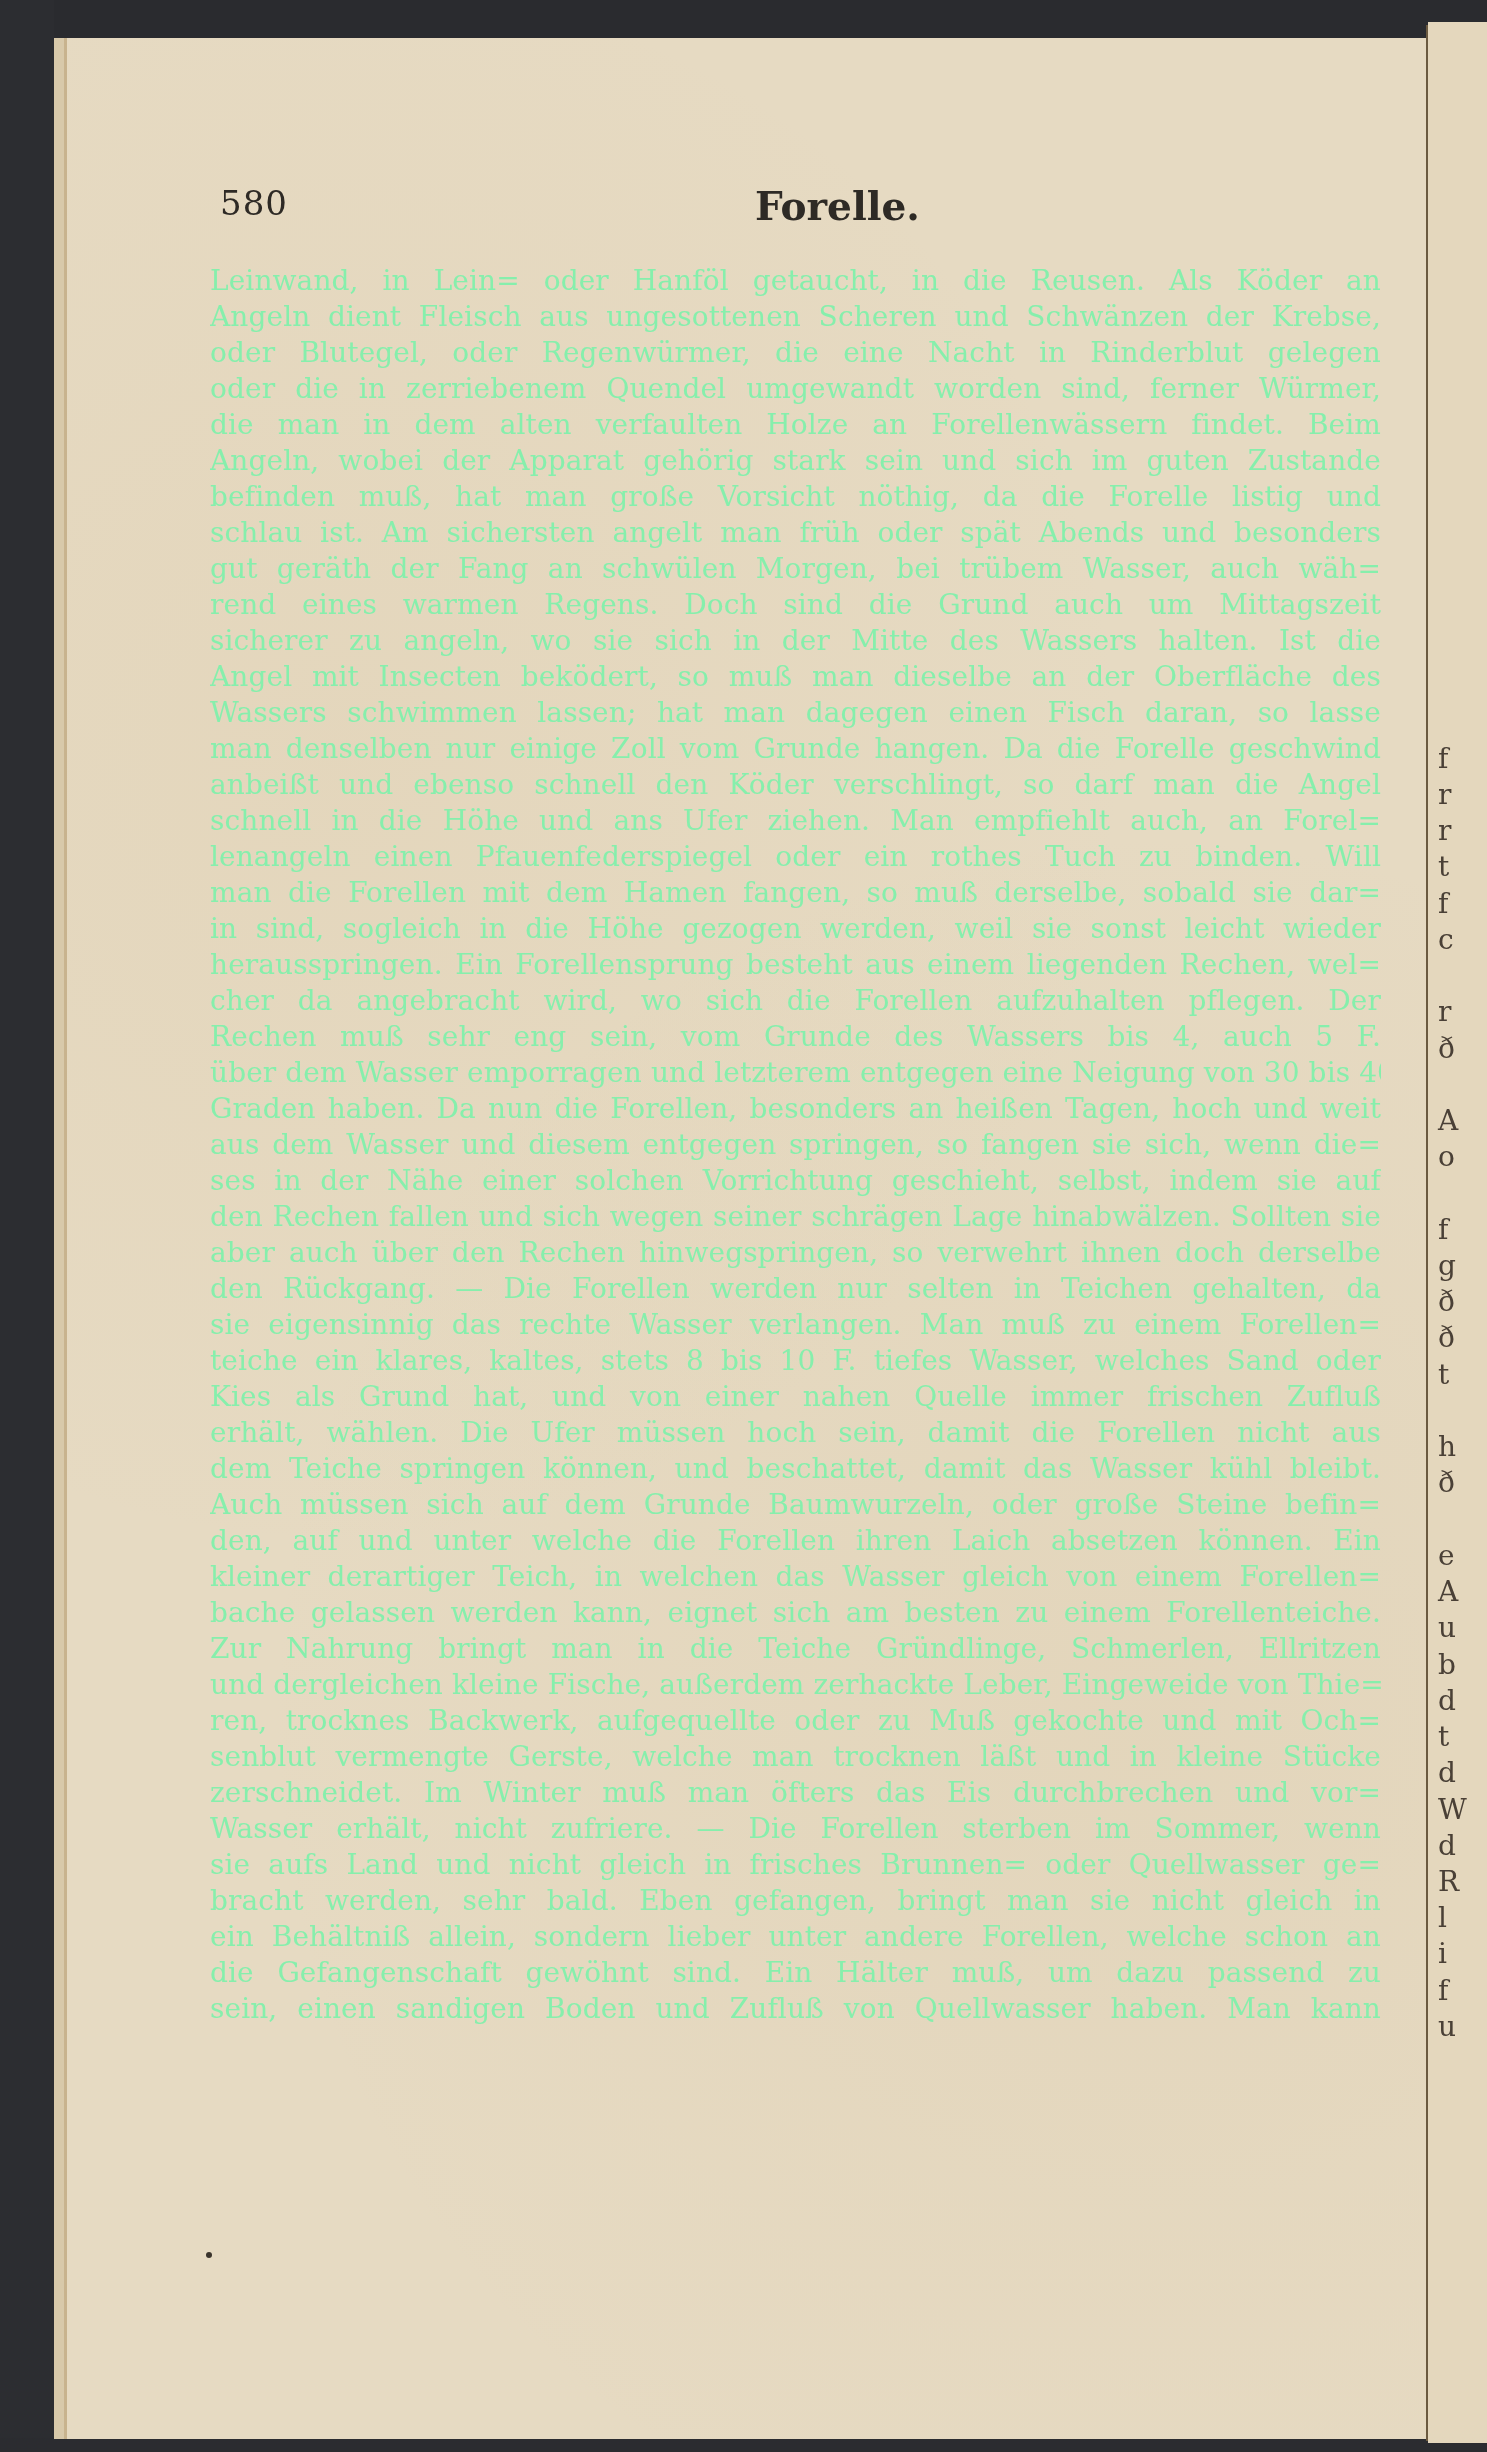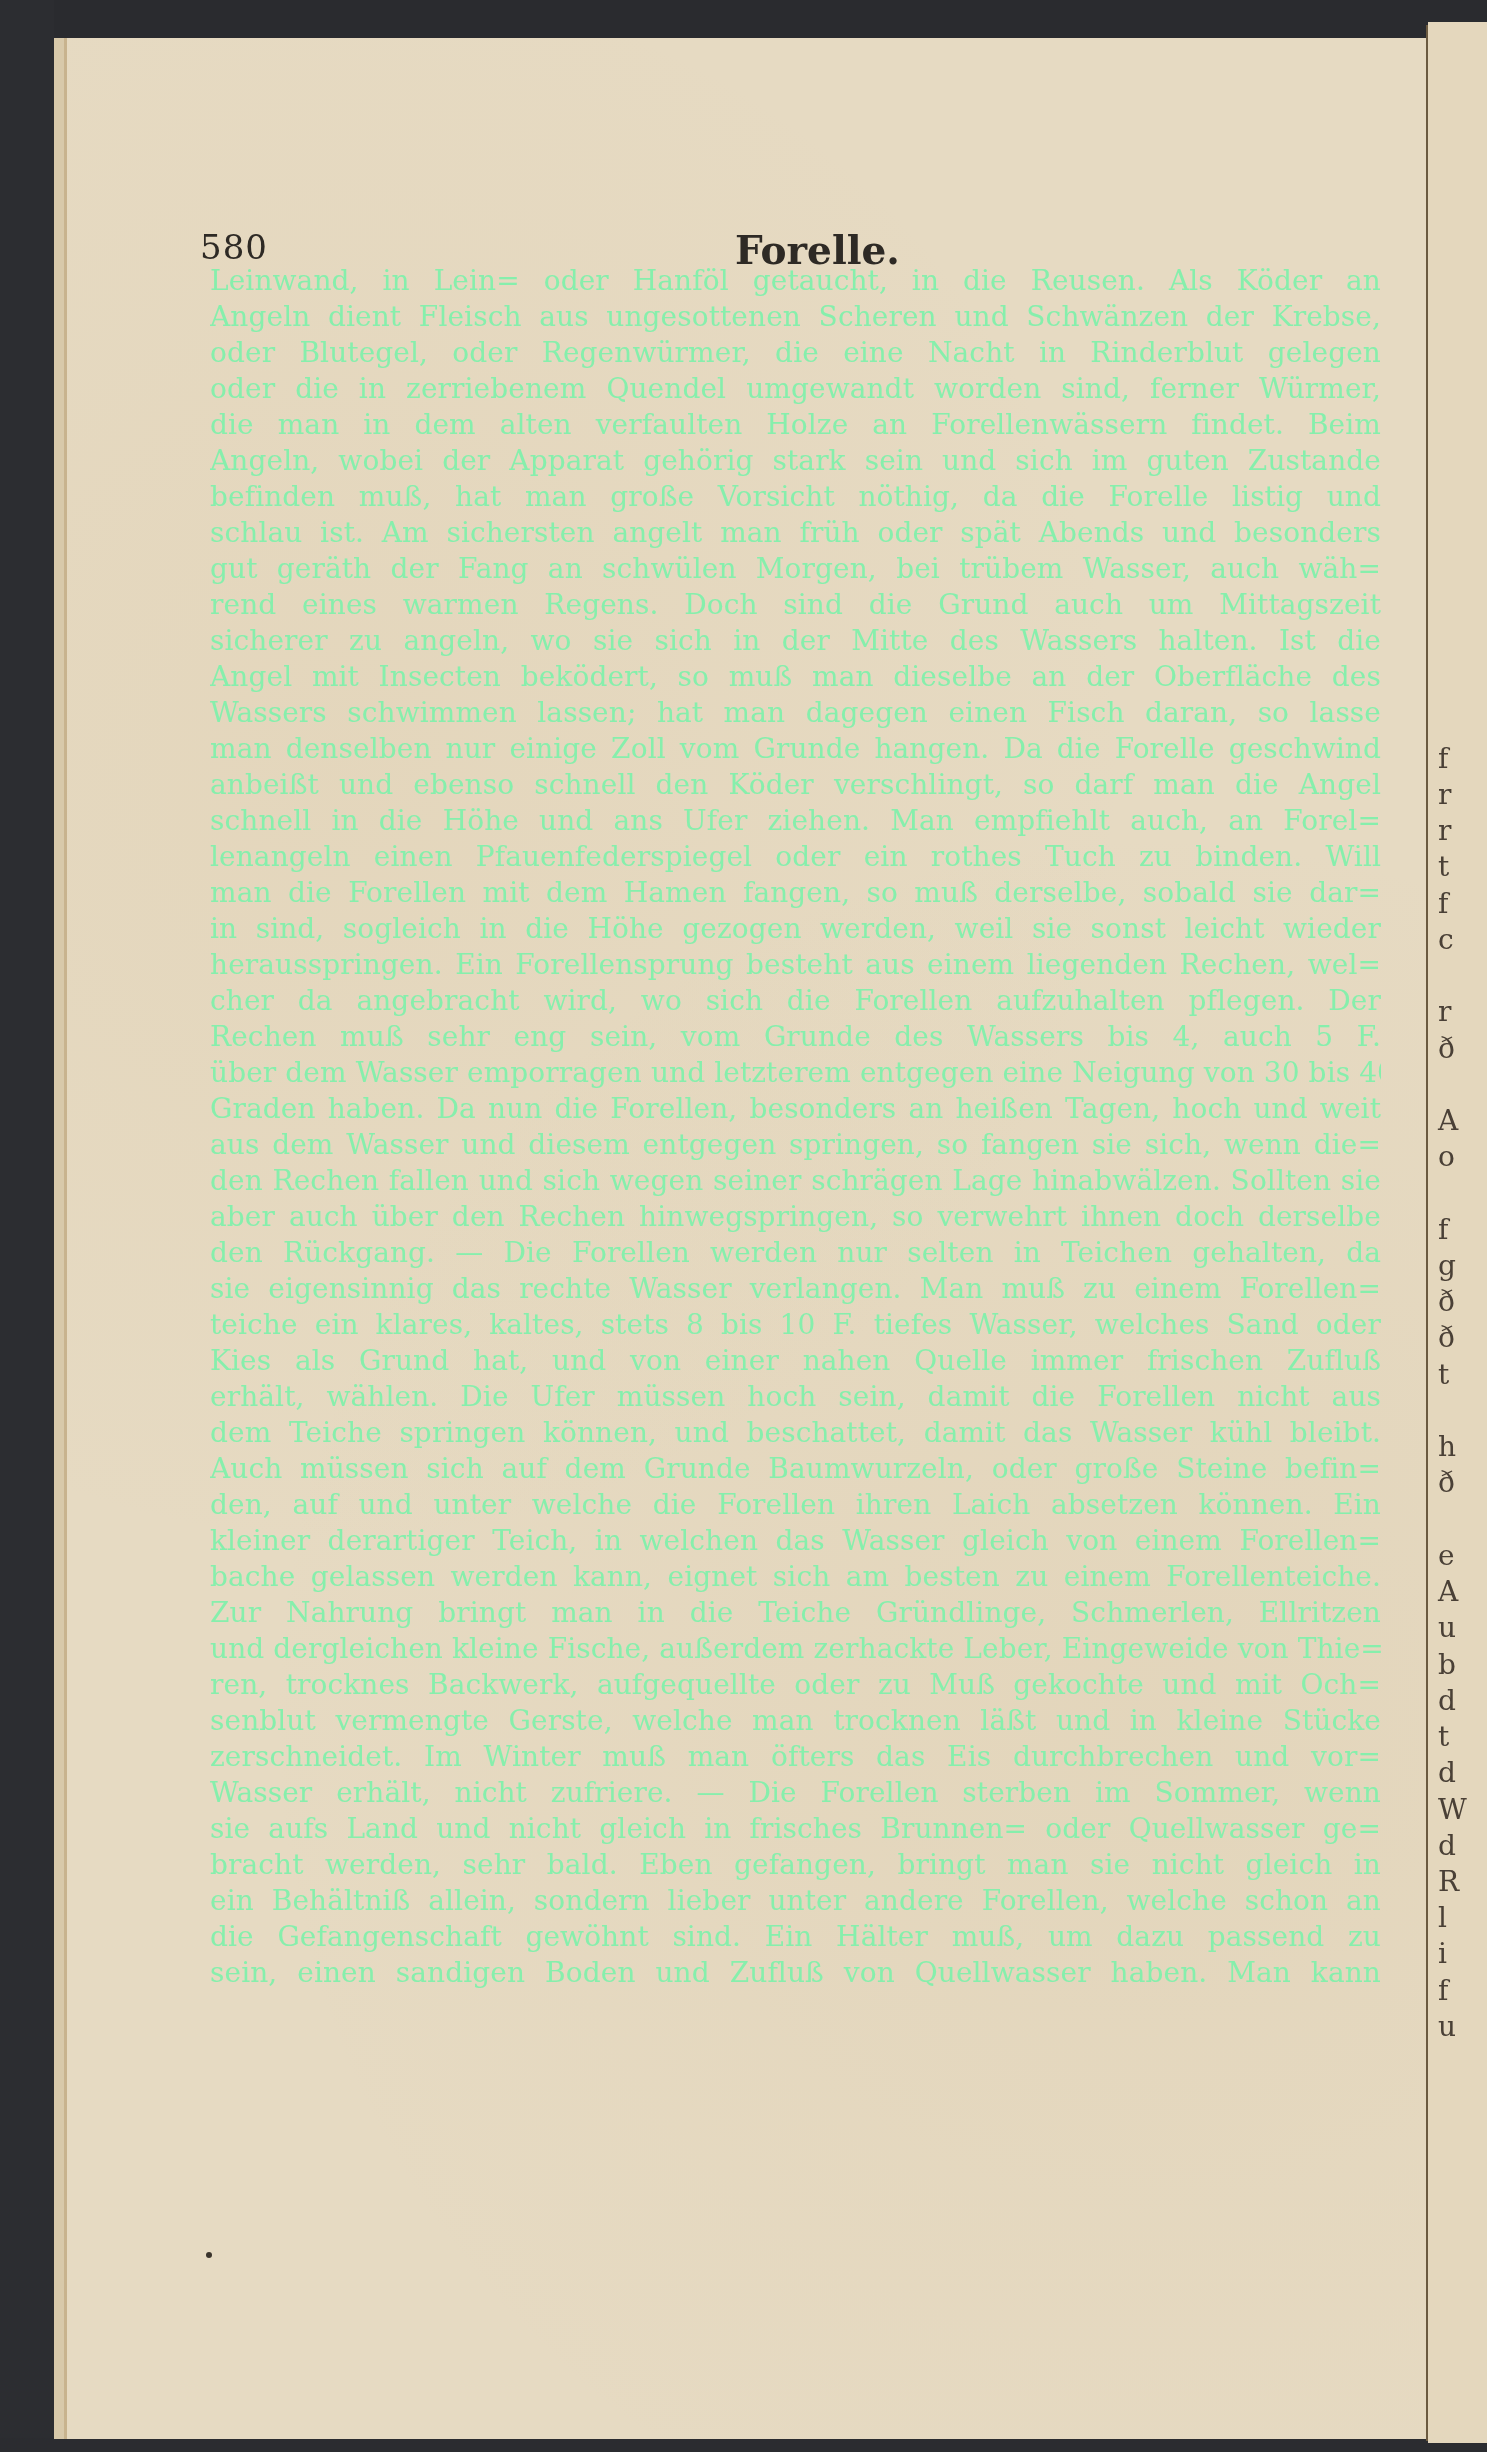--- a/index.html
+++ b/index.html
@@ -33,21 +33,21 @@
     position: absolute; left: 1428px; top: 22px; width: 59px; height: 2421px;
     background: #e4d7bd;
     overflow: hidden;
   }
   .next-page .ghost-line {
     position: absolute; left: 10px;
     font-size: 28px; color: #4a4036; line-height: 1;
     font-family: "DejaVu Serif", serif;
   }
   .header {
-    position: absolute; top: 183px; left: 200px; width: 1178px; height: 40px; margin-top: 44px;
+    position: absolute; top: 183px; left: 220px; width: 1178px; height: 40px;
   }
   .page-number {
     position: absolute; left: 0; top: 0;
     font-size: 34px; color: #2e2a25; letter-spacing: 1px;
     font-family: "DejaVu Serif", serif;
   }
   .running-head {
     position: absolute; left: 535px; top: 0;
     font-size: 39px; color: #2e2a25; font-weight: bold;
     font-family: "DejaVu Serif", serif;
@@ -103,20 +103,21 @@
     <div class="line">schnell in die Höhe und ans Ufer ziehen. Man empfiehlt auch, an Forel=</div>
     <div class="line">lenangeln einen Pfauenfederspiegel oder ein rothes Tuch zu binden. Will</div>
     <div class="line">man die Forellen mit dem Hamen fangen, so muß derselbe, sobald sie dar=</div>
     <div class="line">in sind, sogleich in die Höhe gezogen werden, weil sie sonst leicht wieder</div>
     <div class="line">herausspringen. Ein Forellensprung besteht aus einem liegenden Rechen, wel=</div>
     <div class="line">cher da angebracht wird, wo sich die Forellen aufzuhalten pflegen. Der</div>
     <div class="line">Rechen muß sehr eng sein, vom Grunde des Wassers bis 4, auch 5 F.</div>
     <div class="line">über dem Wasser emporragen und letzterem entgegen eine Neigung von 30 bis 40</div>
     <div class="line">Graden haben. Da nun die Forellen, besonders an heißen Tagen, hoch und weit</div>
     <div class="line">aus dem Wasser und diesem entgegen springen, so fangen sie sich, wenn die=</div>
+    <div class="line">ses in der Nähe einer solchen Vorrichtung geschieht, selbst, indem sie auf</div>
     <div class="line">den Rechen fallen und sich wegen seiner schrägen Lage hinabwälzen. Sollten sie</div>
     <div class="line">aber auch über den Rechen hinwegspringen, so verwehrt ihnen doch derselbe</div>
     <div class="line">den Rückgang. — Die Forellen werden nur selten in Teichen gehalten, da</div>
     <div class="line">sie eigensinnig das rechte Wasser verlangen. Man muß zu einem Forellen=</div>
     <div class="line">teiche ein klares, kaltes, stets 8 bis 10 F. tiefes Wasser, welches Sand oder</div>
     <div class="line">Kies als Grund hat, und von einer nahen Quelle immer frischen Zufluß</div>
     <div class="line">erhält, wählen. Die Ufer müssen hoch sein, damit die Forellen nicht aus</div>
     <div class="line">dem Teiche springen können, und beschattet, damit das Wasser kühl bleibt.</div>
     <div class="line">Auch müssen sich auf dem Grunde Baumwurzeln, oder große Steine befin=</div>
     <div class="line">den, auf und unter welche die Forellen ihren Laich absetzen können. Ein</div>

